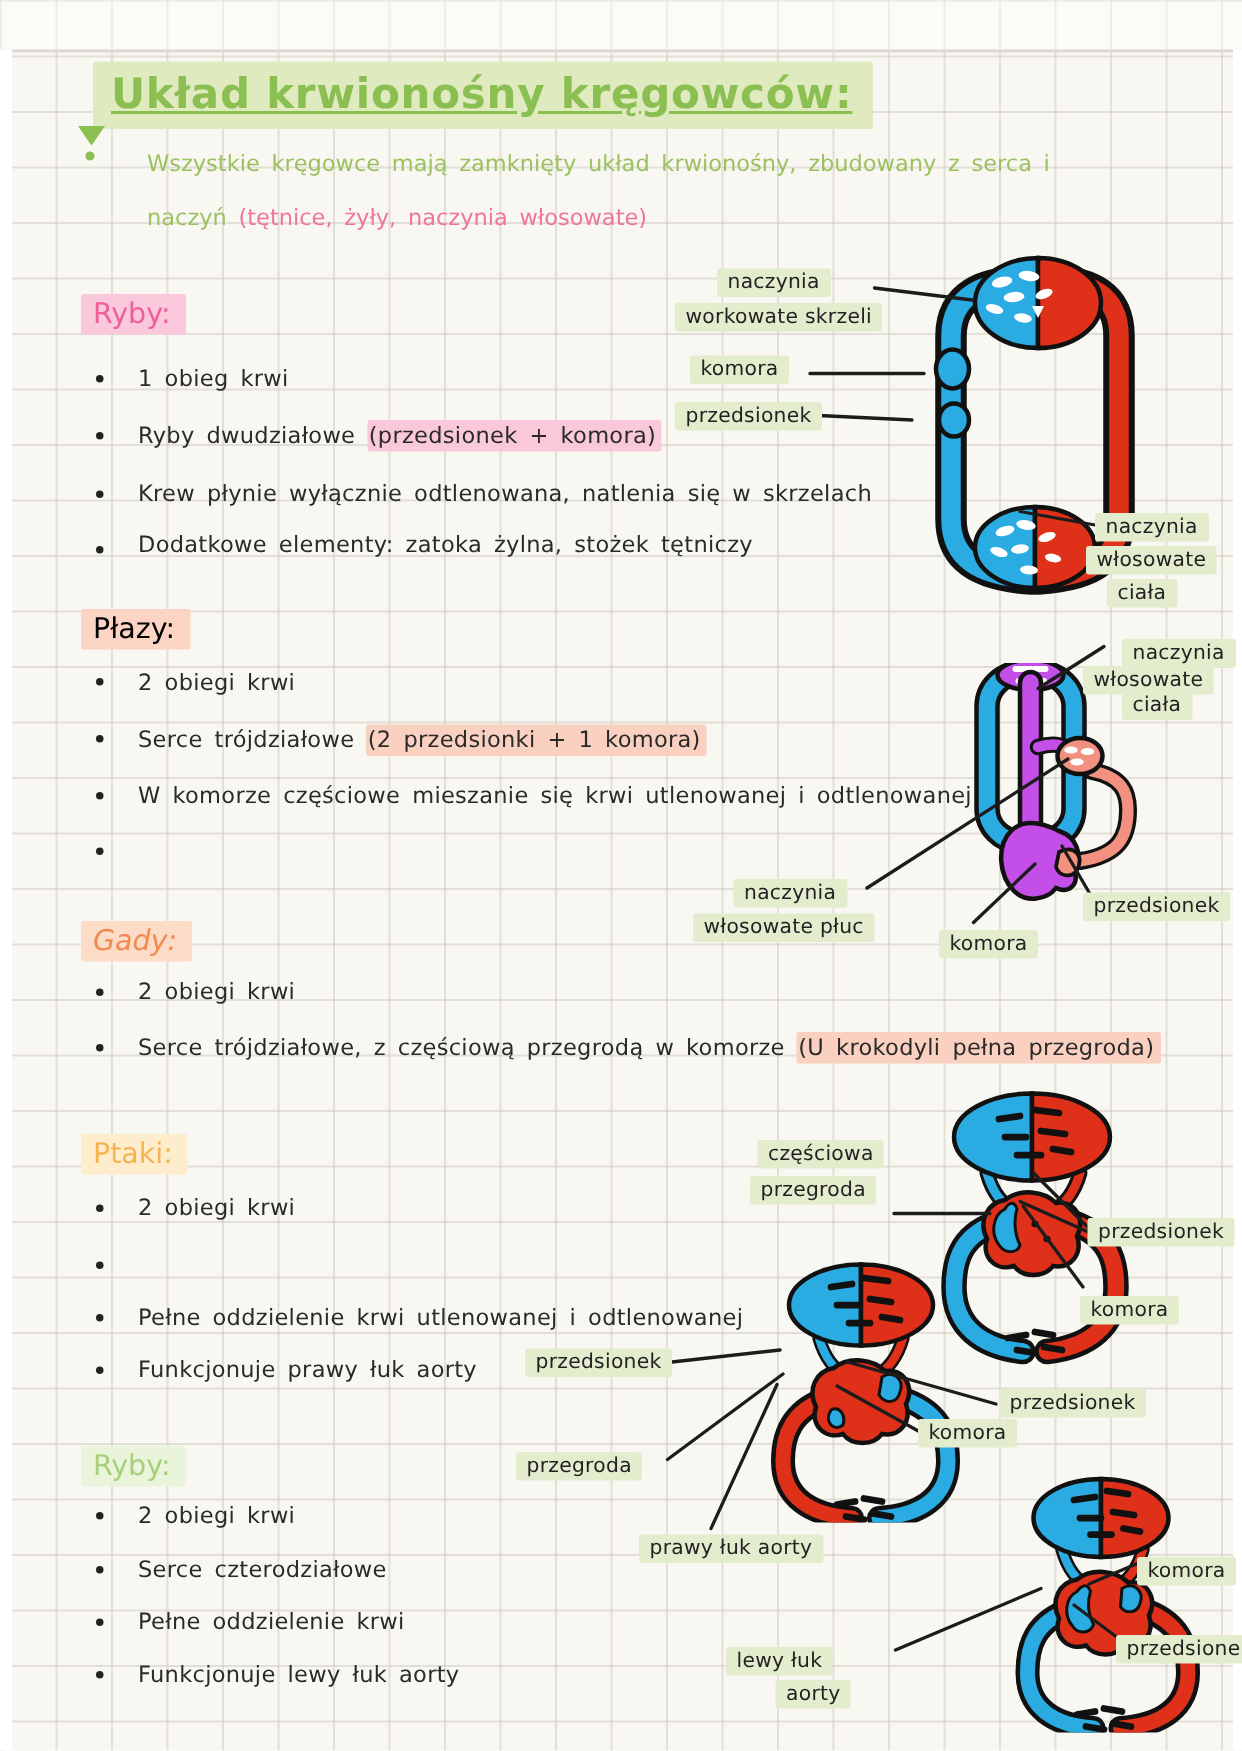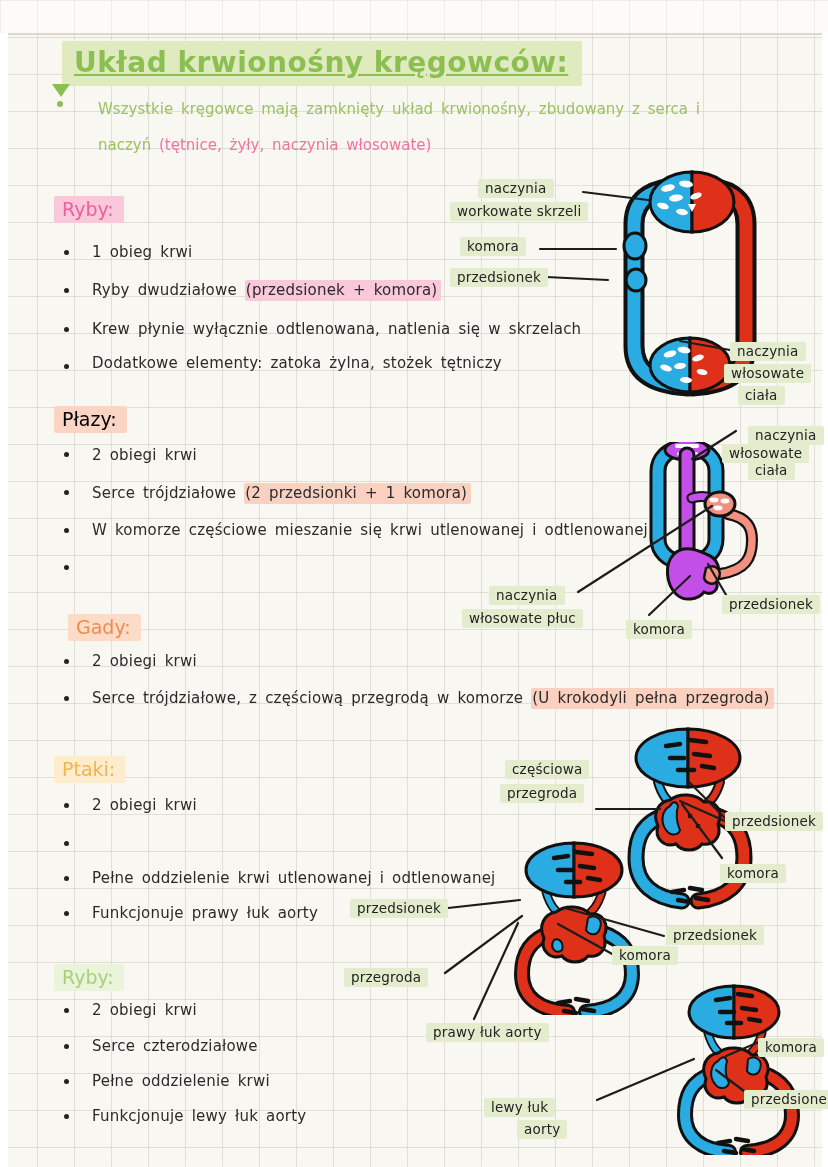--- a/index.html
+++ b/index.html
@@ -74,21 +74,21 @@
 
   <div class="abs heading h-plazy" style="left:54px;top:406px;">Płazy:</div>
   <div class="dot" style="left:64px;top:452px;"></div>
   <div class="abs ink" style="left:92px;top:446px;"><span>2 obiegi krwi</span></div>
   <div class="dot" style="left:64px;top:490px;"></div>
   <div class="abs ink" style="left:92px;top:484px;"><span>Serce trójdziałowe</span><span class="mark m-salmon">(2 przedsionki + 1 komora)</span></div>
   <div class="dot" style="left:64px;top:528px;"></div>
   <div class="abs ink" style="left:92px;top:521px;"><span>W komorze częściowe mieszanie się krwi utlenowanej i odtlenowanej</span></div>
   <div class="dot" style="left:64px;top:565px;"></div>
 
-  <div class="abs heading h-gady" style="left:68px;top:614px;">Gady:</div>
+  <div class="abs heading h-gady" style="left:54px;top:614px;font-style:italic;">Gady:</div>
   <div class="dot" style="left:64px;top:659px;"></div>
   <div class="abs ink" style="left:92px;top:652px;"><span>2 obiegi krwi</span></div>
   <div class="dot" style="left:64px;top:696px;"></div>
   <div class="abs ink" style="left:92px;top:689px;"><span>Serce trójdziałowe, z częściową przegrodą w komorze</span><span class="mark m-salmon">(U krokodyli pełna przegroda)</span></div>
 
   <div class="abs heading h-ptaki" style="left:54px;top:756px;">Ptaki:</div>
   <div class="dot" style="left:64px;top:803px;"></div>
   <div class="abs ink" style="left:92px;top:796px;"><span>2 obiegi krwi</span></div>
   <div class="dot" style="left:64px;top:841px;"></div>
   <div class="dot" style="left:64px;top:876px;"></div>

